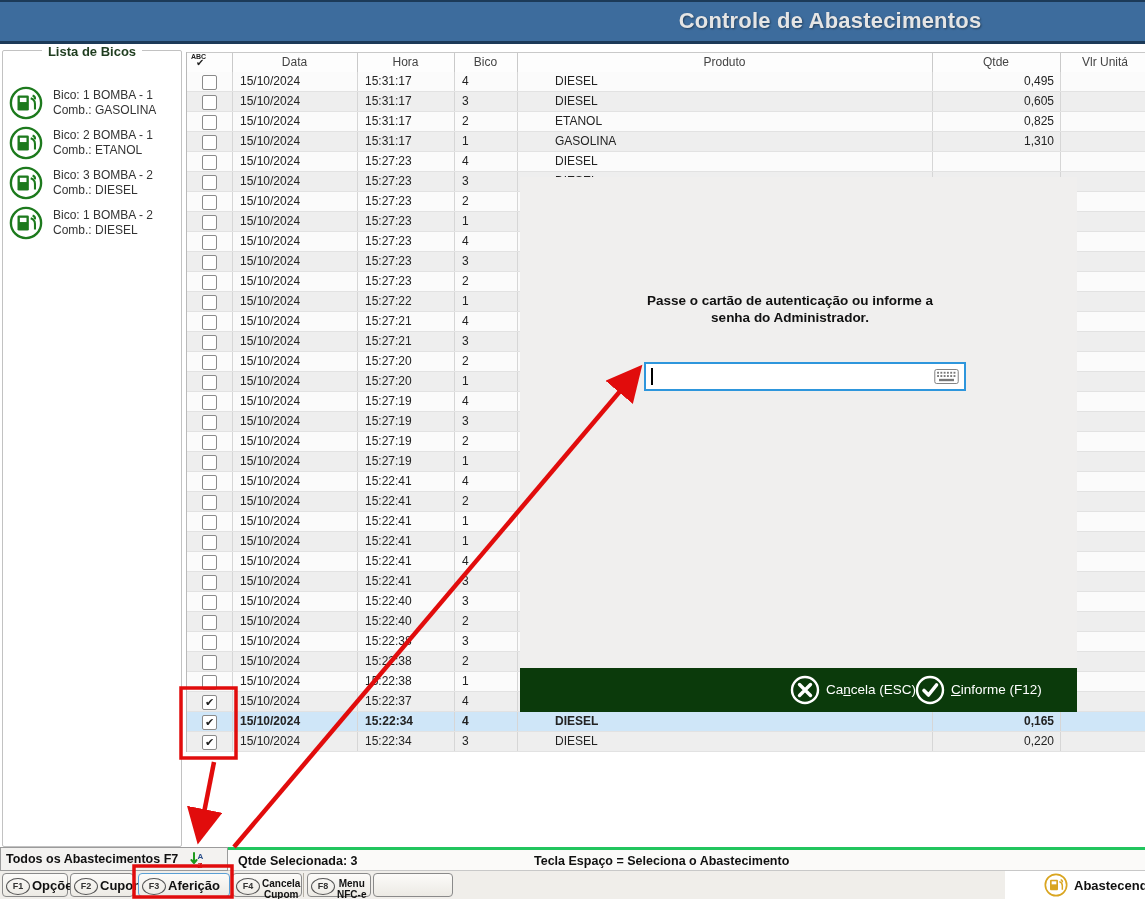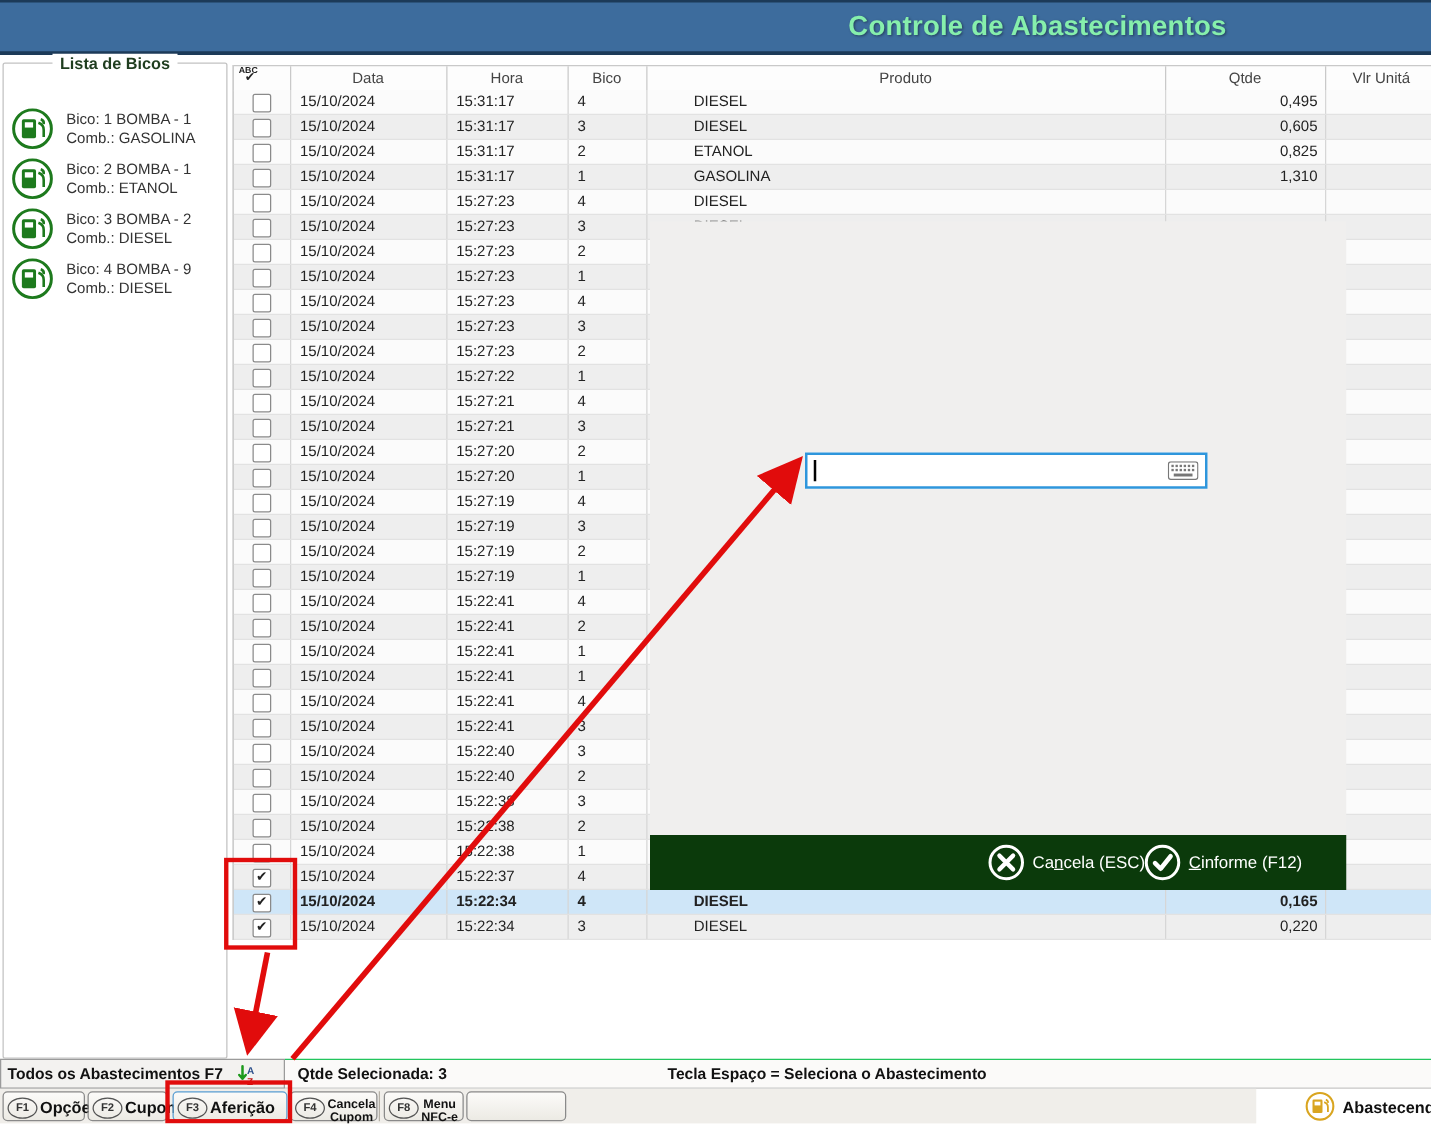--- a/index.html
+++ b/index.html
@@ -4,21 +4,21 @@
 <style>
   html,body{margin:0;padding:0;background:#fff;}
   #app{position:relative;width:1145px;height:899px;overflow:hidden;
        font-family:"Liberation Sans","DejaVu Sans",sans-serif;background:#fff;}
 
   
   .banner{position:absolute;left:0;top:0;width:1145px;height:39px;
           background:var(--banner);border-top:2px solid var(--banner-edge);
           border-bottom:3px solid var(--banner-edge);}
   .banner-title{position:absolute;left:520px;top:6px;width:620px;text-align:center;
-          color:#86efac;font-size:22px;font-weight:bold;letter-spacing:.2px;
+          color:#e5e5e5;font-size:22px;font-weight:bold;letter-spacing:.2px;
           text-shadow:1px 1px 2px rgba(0,0,0,.4);}
 
   
   .sidebar{position:absolute;left:2px;top:50px;width:178px;height:795px;
            border:1px solid #c2c2c2;border-radius:2px;background:#fff;}
   .sidebar-legend{position:absolute;left:0;top:-9px;width:100%;text-align:center;}
   .sidebar-legend span.t{background:#fff;padding:0 6px;font-size:13px;font-weight:bold;
            color:#1f3d1f;}
   .bico-item{position:absolute;left:4px;width:168px;height:40px;cursor:pointer;}
   .bico-icon{position:absolute;left:2px;top:1px;width:34px;height:34px;}
@@ -69,21 +69,21 @@
   .mf-btn .lbl{position:absolute;left:36px;top:7px;white-space:nowrap;}
   .mf-btn .lbl u{text-decoration:underline;}
   .btn-cancel{left:270px;width:175px;text-decoration:underline;} .btn-confirm{left:395px;width:160px;}
 
   
   .all-btn{position:absolute;left:0;top:847px;width:228px;height:24px;background:#f3f2f0;
         border:1px solid #9b9b9b;box-sizing:border-box;cursor:pointer;}
   .all-btn .lbl{position:absolute;left:5px;top:4px;font-size:12.5px;font-weight:bold;color:#111;white-space:nowrap;}
   .sort-icon{position:absolute;right:22px;top:3px;width:16px;height:18px;}
   .status-bar{position:absolute;left:228px;top:847px;width:917px;height:24px;background:#fbfaf9;
-        border-top:1px solid #22c55e;border-bottom:1px solid #c8c8c8;box-sizing:border-box;}
+        border-top:3px solid #22c55e;border-bottom:1px solid #c8c8c8;box-sizing:border-box;}
   .status-qty{position:absolute;left:10px;top:4px;font-size:12.5px;font-weight:bold;color:#111;}
   .status-hint{position:absolute;left:306px;top:4px;font-size:12.5px;font-weight:bold;color:#111;}
 
   .toolbar{position:absolute;left:0;top:871px;width:1005px;height:28px;background:#f0eeea;}
   .tb-btn{position:absolute;top:2px;height:24px;background:linear-gradient(#fcfbf9,#eceae4);
         border:1px solid #8a8a8a;border-radius:4px;box-sizing:border-box;cursor:pointer;}
   .tb-btn.accent{border:1px solid #5a9fd4;}
   .tb-key{position:absolute;left:3px;top:4px;width:22px;height:15px;border:1px solid #555;
         border-radius:50%;font-size:9px;font-weight:bold;color:#333;text-align:center;line-height:14px;}
   .tb-lbl1{position:absolute;left:29px;top:4px;font-size:13px;font-weight:bold;color:#111;white-space:nowrap;}
@@ -152,21 +152,21 @@
         </div>
         <div class="bico-item" style="top: 154px;">
           <div class="bico-icon"><svg viewBox="0 0 36 36" width="34" height="34">
   <circle cx="18" cy="18" r="16" fill="#fff" stroke="#1d7a1d" stroke-width="2.5"></circle>
   <rect x="9" y="10" width="12" height="16" rx="1.5" fill="#1d7a1d"></rect>
   <rect x="11.5" y="12.5" width="7" height="4.5" fill="#fff"></rect>
   <path d="M23 13 q4.5 1.5 4.5 6 v6" stroke="#1d7a1d" stroke-width="2.2" fill="none"></path>
   <path d="M25 10 q3 1 2.5 4" stroke="#1d7a1d" stroke-width="2.2" fill="none"></path>
             </svg></div>
           <div class="bico-text">
-            <div>Bico: 4 BOMBA - 9</div>
+            <div>Bico: 1 BOMBA - 2</div>
             <div>Comb.: DIESEL</div>
           </div>
         </div>
       </div>
   </div>
 
   <div class="table-area">
     <div class="thead">
       <div class="hcell" style="left:0;width:45px;">
         <span class="hdr-abc">
@@ -554,20 +554,24 @@
           <div class="tcell c-bico"><span>3</span></div>
           <div class="tcell c-prod"><span>DIESEL</span></div>
           <div class="tcell c-qtde"><span>0,220</span></div>
           <div class="tcell c-vlr"><span></span></div>
         </div>
       </div>
   </div>
 
   <div class="modal">
     <div class="modal-body">
+      <div class="modal-instruction">
+        <div>Passe o cartão de autenticação ou informe a</div>
+        <div>senha do Administrador.</div>
+      </div>
       <div class="input-wrap">
         <div class="caret"></div>
         <input type="text" value="" style="">
         <svg class="kbd-icon" viewBox="0 0 26 16">
           <rect x="0.5" y="0.5" width="25" height="15" rx="2" fill="#fff" stroke="#777"></rect>
           <g fill="#777">
             <rect x="3" y="3" width="2" height="2"></rect>
               <rect x="6.5" y="3" width="2" height="2"></rect>
               <rect x="10" y="3" width="2" height="2"></rect>
               <rect x="13.5" y="3" width="2" height="2"></rect>

